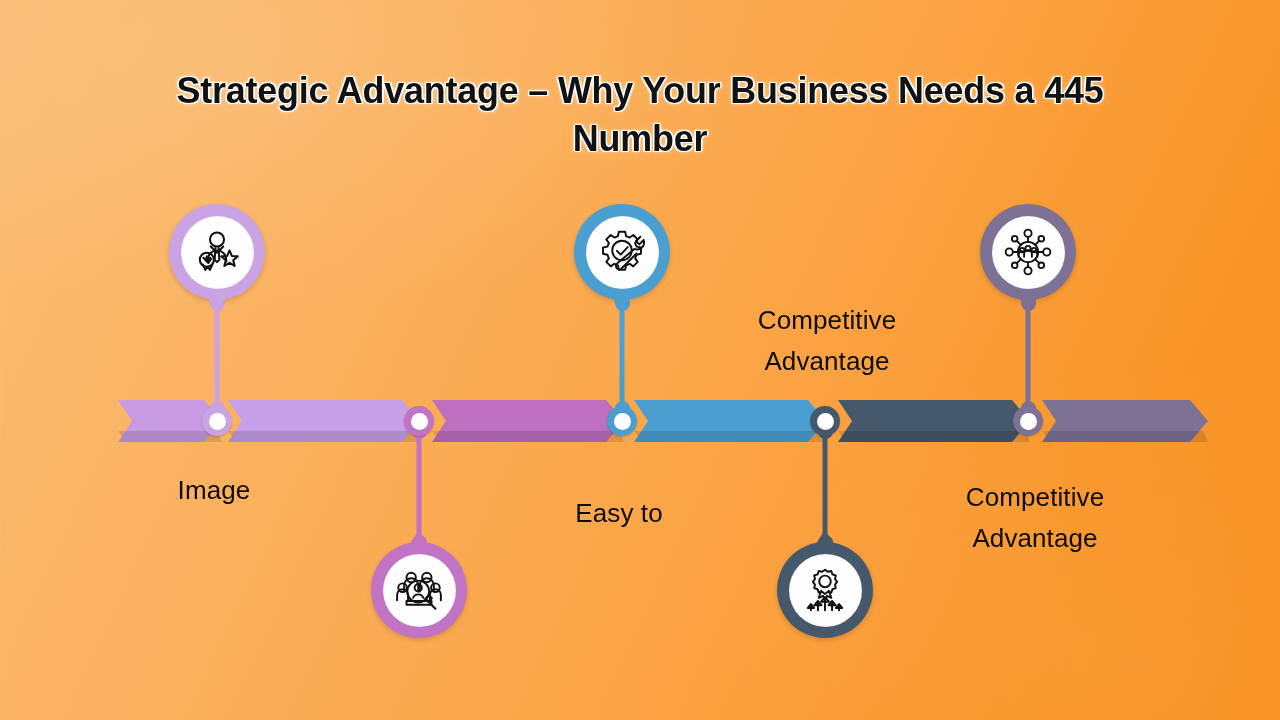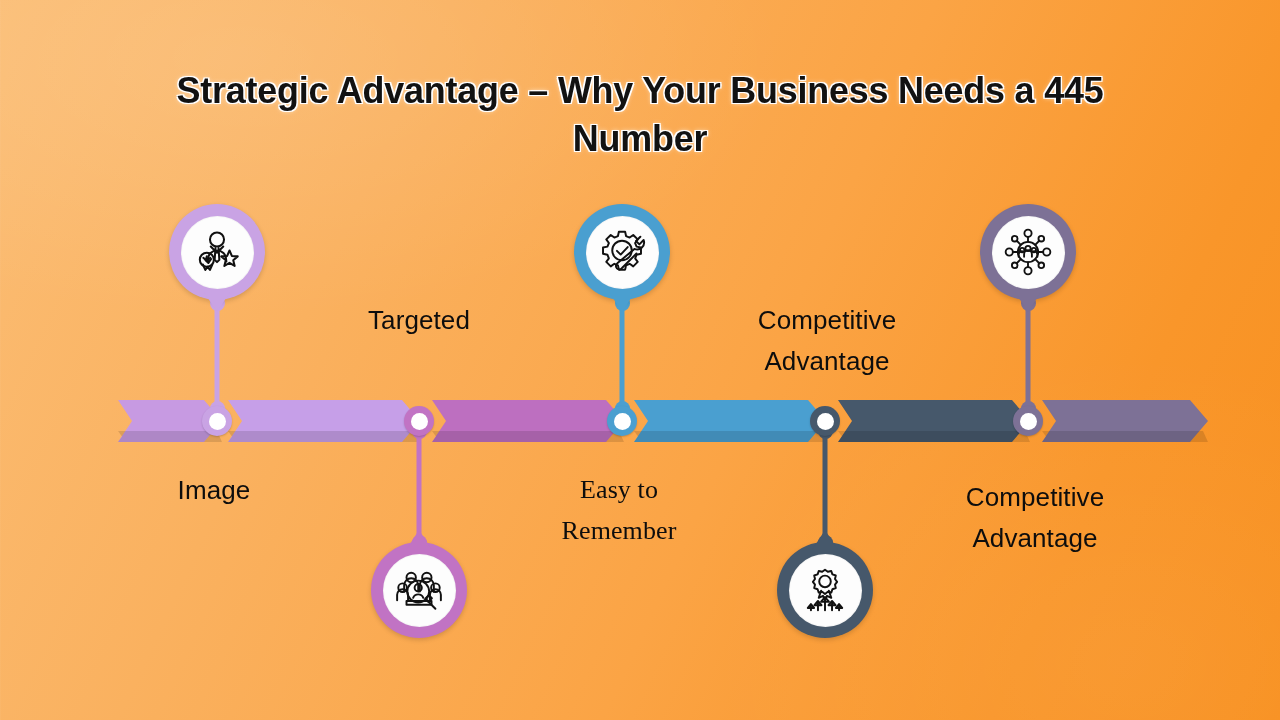--- a/index.html
+++ b/index.html
@@ -174,40 +174,38 @@
         <path d="M16 46 h32 v5 H16 z"></path>
         <circle cx="31" cy="34" r="14"></circle>
         <circle cx="31" cy="29" r="4.6"></circle>
         <path d="M24.5 42 a7 7 0 0 1 13 0"></path>
         <path d="M41.5 44.5 L53 56"></path>
         <path d="M40 43 l4.5-4.5 4 4 -4.5 4.5 z"></path>
       </svg>
     </div>
   </div>
   <div class="label" style="left:419px;top:300px;">
-    <div>Targeted</div>
   </div>
 
   <div class="stem" style="left:622px;top:300px;height:112px;background:#4a9fd0;"></div>
   <div class="marker" style="left:622px;background:#4a9fd0;">
     <div class="dot"></div>
   </div>
   <div class="node up" style="left:622px;top:204px;background:#4a9fd0;color:#4a9fd0;">
     <div class="inner">
       <svg width="50" height="50" viewBox="0 0 64 64" fill="none" stroke="#111" stroke-width="2.5" stroke-linecap="round" stroke-linejoin="round">
         <path d="M28 6 h8 l1.2 5.6 4.6 1.9 4.6-3.3 5.7 5.7 -3.3 4.6 1.9 4.6 5.6 1.2 v8 l-5.6 1.2 -1.9 4.6 3.3 4.6 -5.7 5.7 -4.6-3.3 -4.6 1.9 -1.2 5.6 h-8 l-1.2-5.6 -4.6-1.9 -4.6 3.3 -5.7-5.7 3.3-4.6 -1.9-4.6 -5.6-1.2 v-8 l5.6-1.2 1.9-4.6 -3.3-4.6 5.7-5.7 4.6 3.3 4.6-1.9 z"></path>
         <circle cx="32" cy="30" r="12.5"></circle>
         <path d="M25.5 30.5 l4.8 4.8 9-9.6"></path>
         <path d="M55.5 12.5 l-5.5 5.5 4.2 4.2 5.5-5.5 a9 9 0 0 1 -11.8 11.4 L26 46.5 a4.3 4.3 0 1 0 6 6 L50.5 34"></path>
       </svg>
     </div>
   </div>
-  <div class="label" style="left:619px;top:469px;font-family:Liberation Serif, serif;">
+  <div class="label" style="left:619px;top:493px;">
     <div>Easy to</div>
-    <div>Remember</div>
   </div>
 
   <div class="stem" style="left:825px;top:428px;height:118px;background:#46586b;"></div>
   <div class="marker" style="left:825px;background:#46586b;">
     <div class="dot"></div>
   </div>
   <div class="node down" style="left:825px;top:542px;background:#46586b;color:#46586b;">
     <div class="inner">
       <svg width="50" height="50" viewBox="0 0 64 64" fill="none" stroke="#111" stroke-width="2.5" stroke-linecap="round" stroke-linejoin="round">
         <path d="M32 6 l3.6 2.7 4.4-1 1.5 4.3 4.3 1.5 -1 4.4 2.7 3.6 -2.7 3.6 1 4.4 -4.3 1.5 -1.5 4.3 -4.4-1 -3.6 2.7 -3.6-2.7 -4.4 1 -1.5-4.3 -4.3-1.5 1-4.4 -2.7-3.6 2.7-3.6 -1-4.4 4.3-1.5 1.5-4.3 4.4 1 z"></path>

